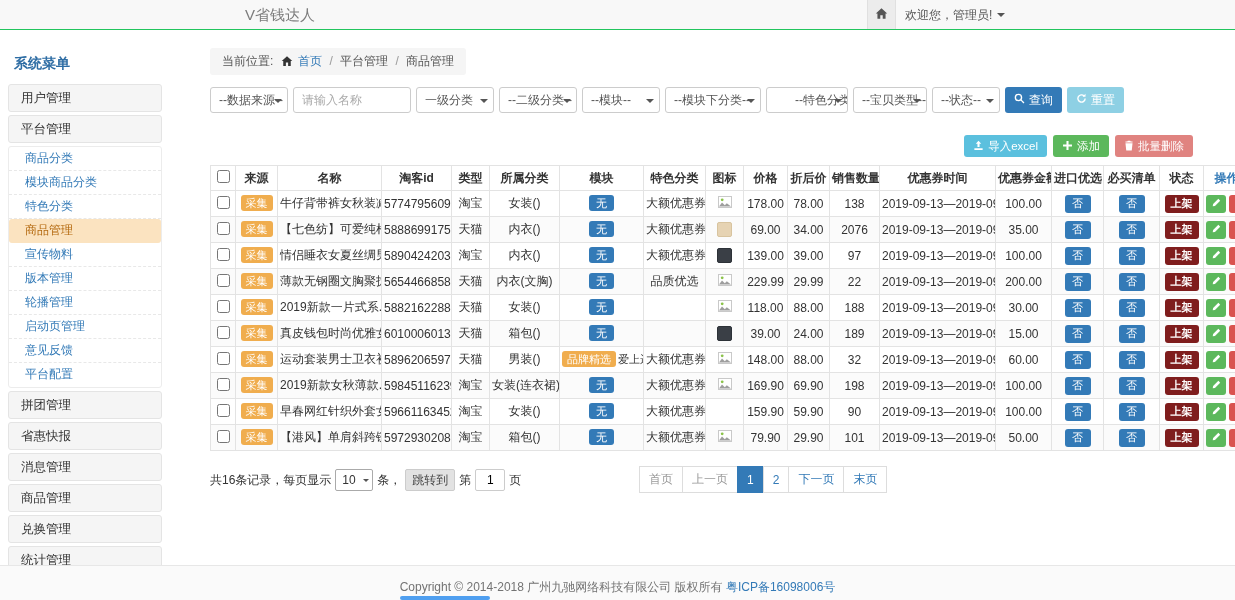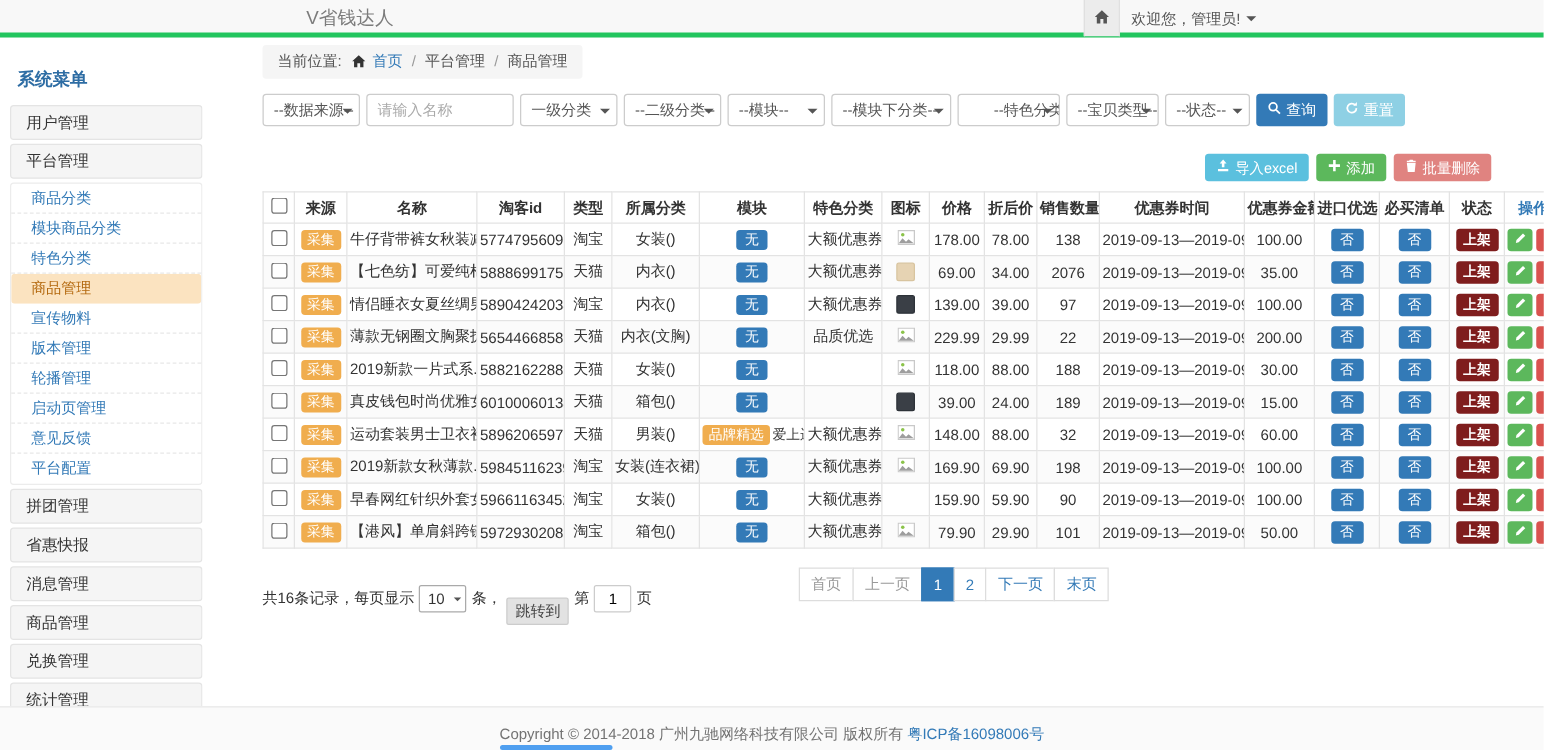--- a/index.html
+++ b/index.html
@@ -2,37 +2,37 @@
 <html><head>
 <meta charset="utf-8">
 <style>
   * { box-sizing: border-box; margin: 0; padding: 0; }
   html,body { width:1235px; height:600px; }
   body {
     font-family: "Liberation Sans", "DejaVu Sans", sans-serif;
     font-size: 12px; color:#333; background:#fff; position:relative; overflow:hidden;
   }
   
-  .topbar { position:absolute; top:0; left:0; right:0; height:30px; background:#f8f8f8; border-bottom:4px solid #22c55e; }
+  .topbar { position:absolute; top:0; left:0; right:0; height:30px; background:#f8f8f8; border-bottom:1px solid #22c55e; }
   .topbar .title { position:absolute; left:245px; top:0; line-height:30px; font-size:15px; color:#7c7c7c; }
   .home-box { position:absolute; left:867px; top:0; width:29px; height:29px; background:#ececec;
     border-left:1px solid #e0e0e0; border-right:1px solid #e0e0e0; display:flex; align-items:center; justify-content:center; cursor:pointer; }
   .welcome { position:absolute; left:905px; top:0; line-height:30px; color:#555; cursor:pointer; }
   .caret-down { display:inline-block; width:0; height:0; border:4px solid transparent; border-top-color:#555; vertical-align:middle; margin-left:5px; margin-top:2px; }
   
   .sidebar { position:absolute; left:8px; top:48px; width:154px; height:517px; overflow:hidden; }
   .side-heading { color:#2e6da4; font-weight:bold; font-size:14px; height:36px; line-height:30px; padding-left:6px; }
   .group-item { height:28px; line-height:27px; padding:0 12px; background:#f5f5f5; border:1px solid #e4e4e4;
     border-radius:3px; margin-bottom:3px; color:#333; cursor:pointer; font-size:12.5px; }
   .sub-list { background:#fff; border:1px solid #ececec; border-radius:3px; margin-bottom:3px; }
   .sub-item { height:24px; line-height:23px; padding:0 16px; color:#337ab7; border-bottom:1px dashed #e8e8e8; cursor:pointer; }
   .sub-item:last-child { border-bottom:none; }
   .sub-item.active { background:#fbe3c0; color:#b4690e; border-radius:3px; border-bottom-color:transparent; }
   
-  .main { position:absolute; left:210px; top:36px; width:1015px; }
+  .main { position:absolute; left:210px; top:48px; width:1015px; }
   .breadcrumb { display:inline-block; background:#f5f5f5; border-radius:3px; padding:5px 12px; color:#555; }
   .breadcrumb a { color:#337ab7; text-decoration:none; cursor:pointer; }
   .breadcrumb .sep { color:#999; margin:0 4px; }
   .breadcrumb svg { vertical-align:-2px; margin:0 2px 0 4px; }
   
   .filters { margin-top:12px; display:flex; align-items:center; }
   .filters > * { margin-right:5px; }
   .select { position:relative; height:26px; line-height:24px; border:1px solid #ccc; border-radius:3px;
     background:#fff; padding:0 16px 0 8px; color:#555; cursor:pointer; white-space:nowrap; overflow:hidden; }
   .select .caret { position:absolute; right:5px; top:11px; width:0; height:0; border:4px solid transparent; border-top-color:#555; }
@@ -74,21 +74,21 @@
   .thumb-photo.dark { background:#3a3f46; border-color:#2d3238; }
   input[type=checkbox] { width:13px; height:13px; cursor:pointer; }
   
   .pagebar { position:relative; margin-top:15px; height:28px; color:#333; }
   .pagebar .left { position:absolute; left:0; top:3px; display:flex; align-items:center; }
   .pagebar .left > * { margin-right:4px; }
   .mini-select { position:relative; width:38px; height:22px; line-height:20px; border:1px solid #aaa; border-radius:2px;
     background:#fff; padding-left:6px; cursor:pointer; }
   .mini-select .caret { position:absolute; right:3px; top:9px; width:0; height:0; border:3.5px solid transparent; border-top-color:#555; }
   .jump-btn { background:#e2e2e2; border:1px solid #ccc; border-radius:2px; height:22px; padding:0 6px; color:#444;
-    cursor:pointer; font-size:12px; font-family:"Liberation Sans","DejaVu Sans",sans-serif;margin-top:21px; }
+    cursor:pointer; font-size:12px; font-family:"Liberation Sans","DejaVu Sans",sans-serif; }
   .jump-input { width:30px; height:22px; border:1px solid #ccc; border-radius:2px; text-align:center; font-size:12px; }
   .pager { position:absolute; left:430px; top:0; display:flex; }
   .page-btn { border:1px solid #ddd; background:#fff; color:#337ab7; padding:4px 9px; font-size:12px; cursor:pointer;
     margin-left:-1px; font-family:"Liberation Sans","DejaVu Sans",sans-serif; }
   .page-btn.muted { color:#999; }
   .page-btn.active { background:#337ab7; border-color:#337ab7; color:#fff; }
   
   .footer { position:absolute; left:0; right:0; top:565px; height:35px; background:#fafafa; border-top:1px solid #e7e7e7;
     text-align:center; padding-top:13px; color:#737373; }
   .footer a { color:#337ab7; text-decoration:none; cursor:pointer; }

